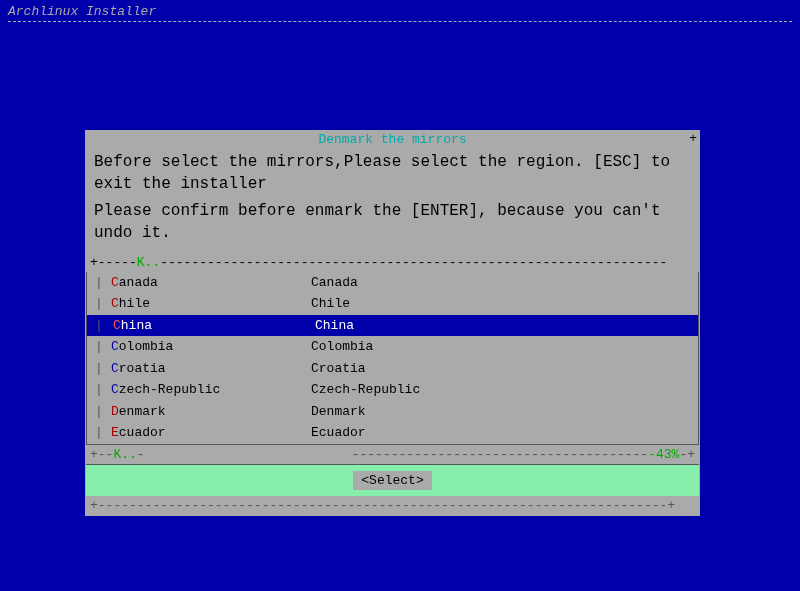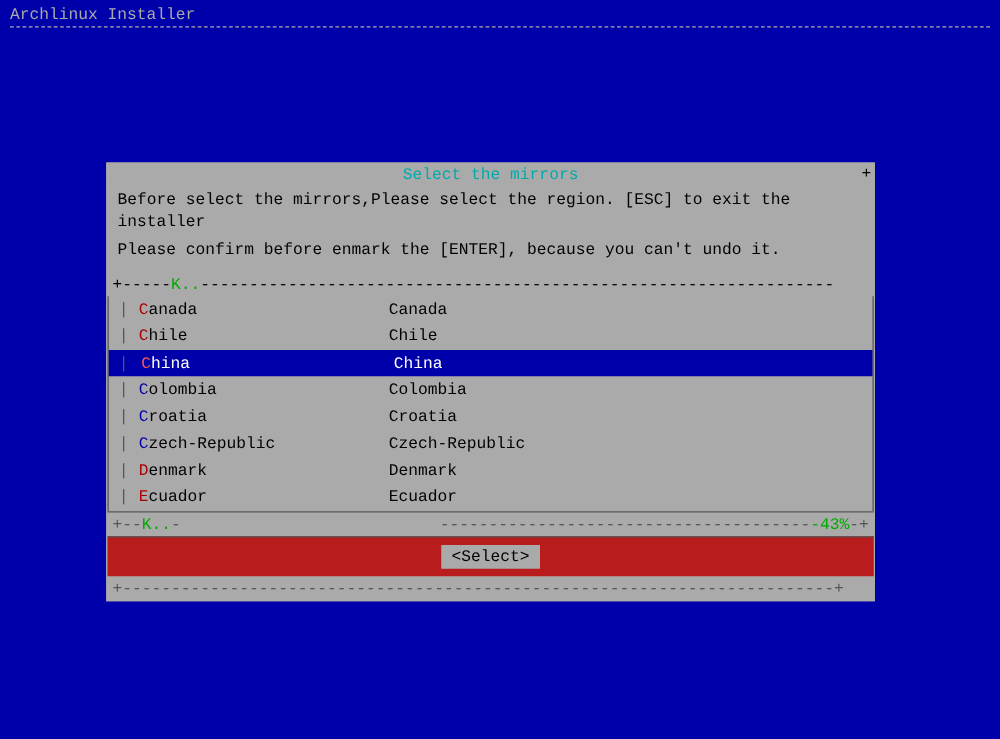--- a/index.html
+++ b/index.html
@@ -11,20 +11,21 @@
       font-size: 13px;
       color: #aaaaaa;
       overflow: hidden;
       position: relative;
     }
 
     #title-bar {
       color: #aaaaaa;
       padding: 4px 8px;
       font-size: 13px;
+      font-style: italic;
     }
 
     #title-bar::after {
       content: '';
       display: block;
       border-bottom: 1px dashed #aaaaaa;
       margin-top: 2px;
     }
 
     #dialog {
@@ -62,21 +63,21 @@
 
     #dialog-content {
       background-color: #aaaaaa;
       color: #000000;
       padding: 4px 8px;
     }
 
     #dialog-content p {
       margin-bottom: 4px;
       line-height: 1.4;
-      font-size: 13px;
+      font-size: 16px;
     }
 
     #list-container {
       background-color: #aaaaaa;
       border-left: 1px solid #555555;
       border-right: 1px solid #555555;
       padding: 0;
     }
 
     .list-row {
@@ -138,21 +139,21 @@
       padding: 2px 4px;
       color: #00aa00;
       border-top: 1px solid #555555;
       font-size: 13px;
     }
 
     #button-bar {
       display: flex;
       justify-content: center;
       padding: 6px;
-      background-color: #b91c1c;
+      background-color: #86efac;
       border-top: 1px solid #555555;
     }
 
     #select-button {
       background-color: #aaaaaa;
       color: #000000;
       border: none;
       font-family: 'Courier New', Courier, monospace;
       font-size: 13px;
       cursor: pointer;
@@ -169,21 +170,21 @@
 </head>
 <body>
 
 <div id="title-bar">
   <span>Archlinux Installer</span>
 </div>
 
 <div id="dialog">
 
   <div id="dialog-title-bar">
-    <span id="dialog-title">Select the mirrors</span>
+    <span id="dialog-title">Denmark the mirrors</span>
     <span id="dialog-close">+</span>
   </div>
 
   <div id="dialog-content">
     <p>Before select the mirrors,Please select the region. [ESC] to exit the installer</p>
     <p>Please confirm before enmark the [ENTER], because you can't undo it.</p>
   </div>
 
   <div id="header-row">
     <span>+-----</span>

